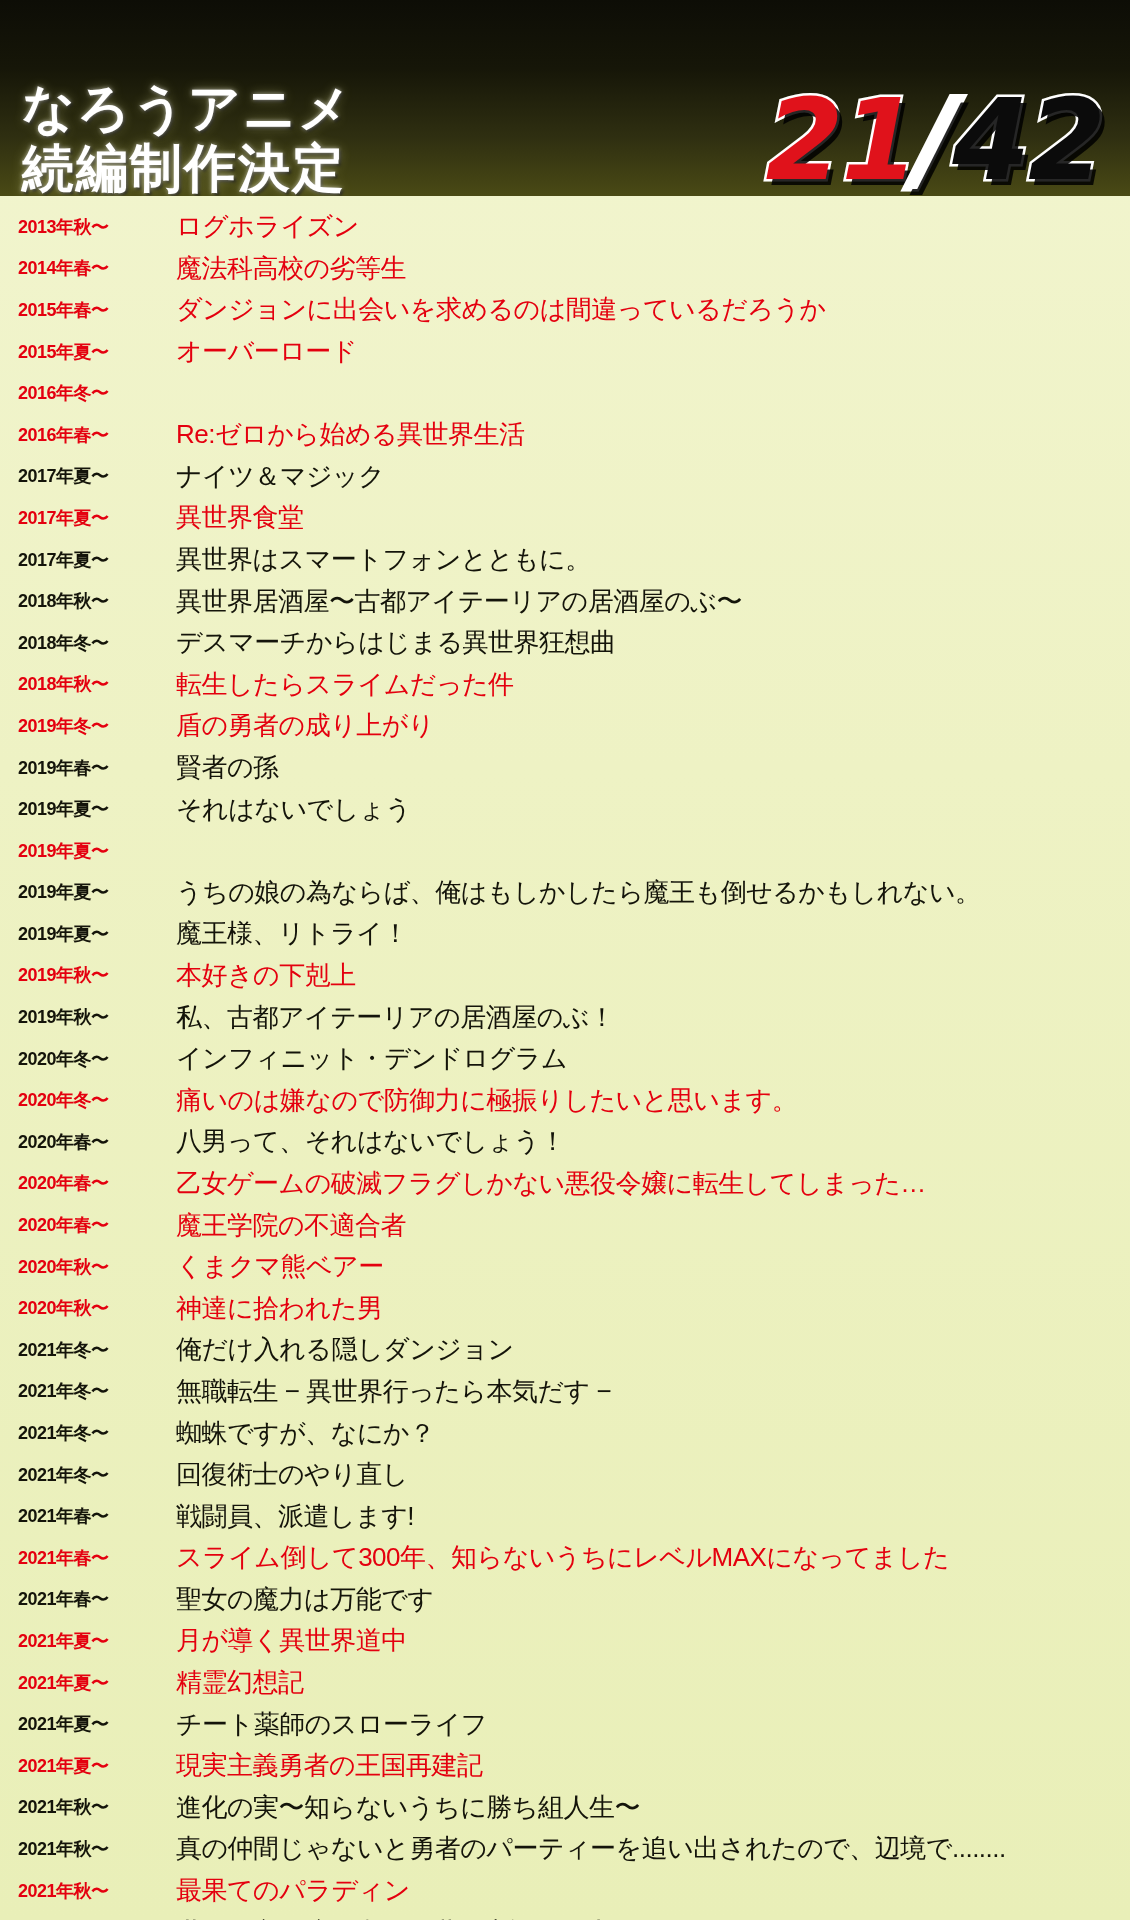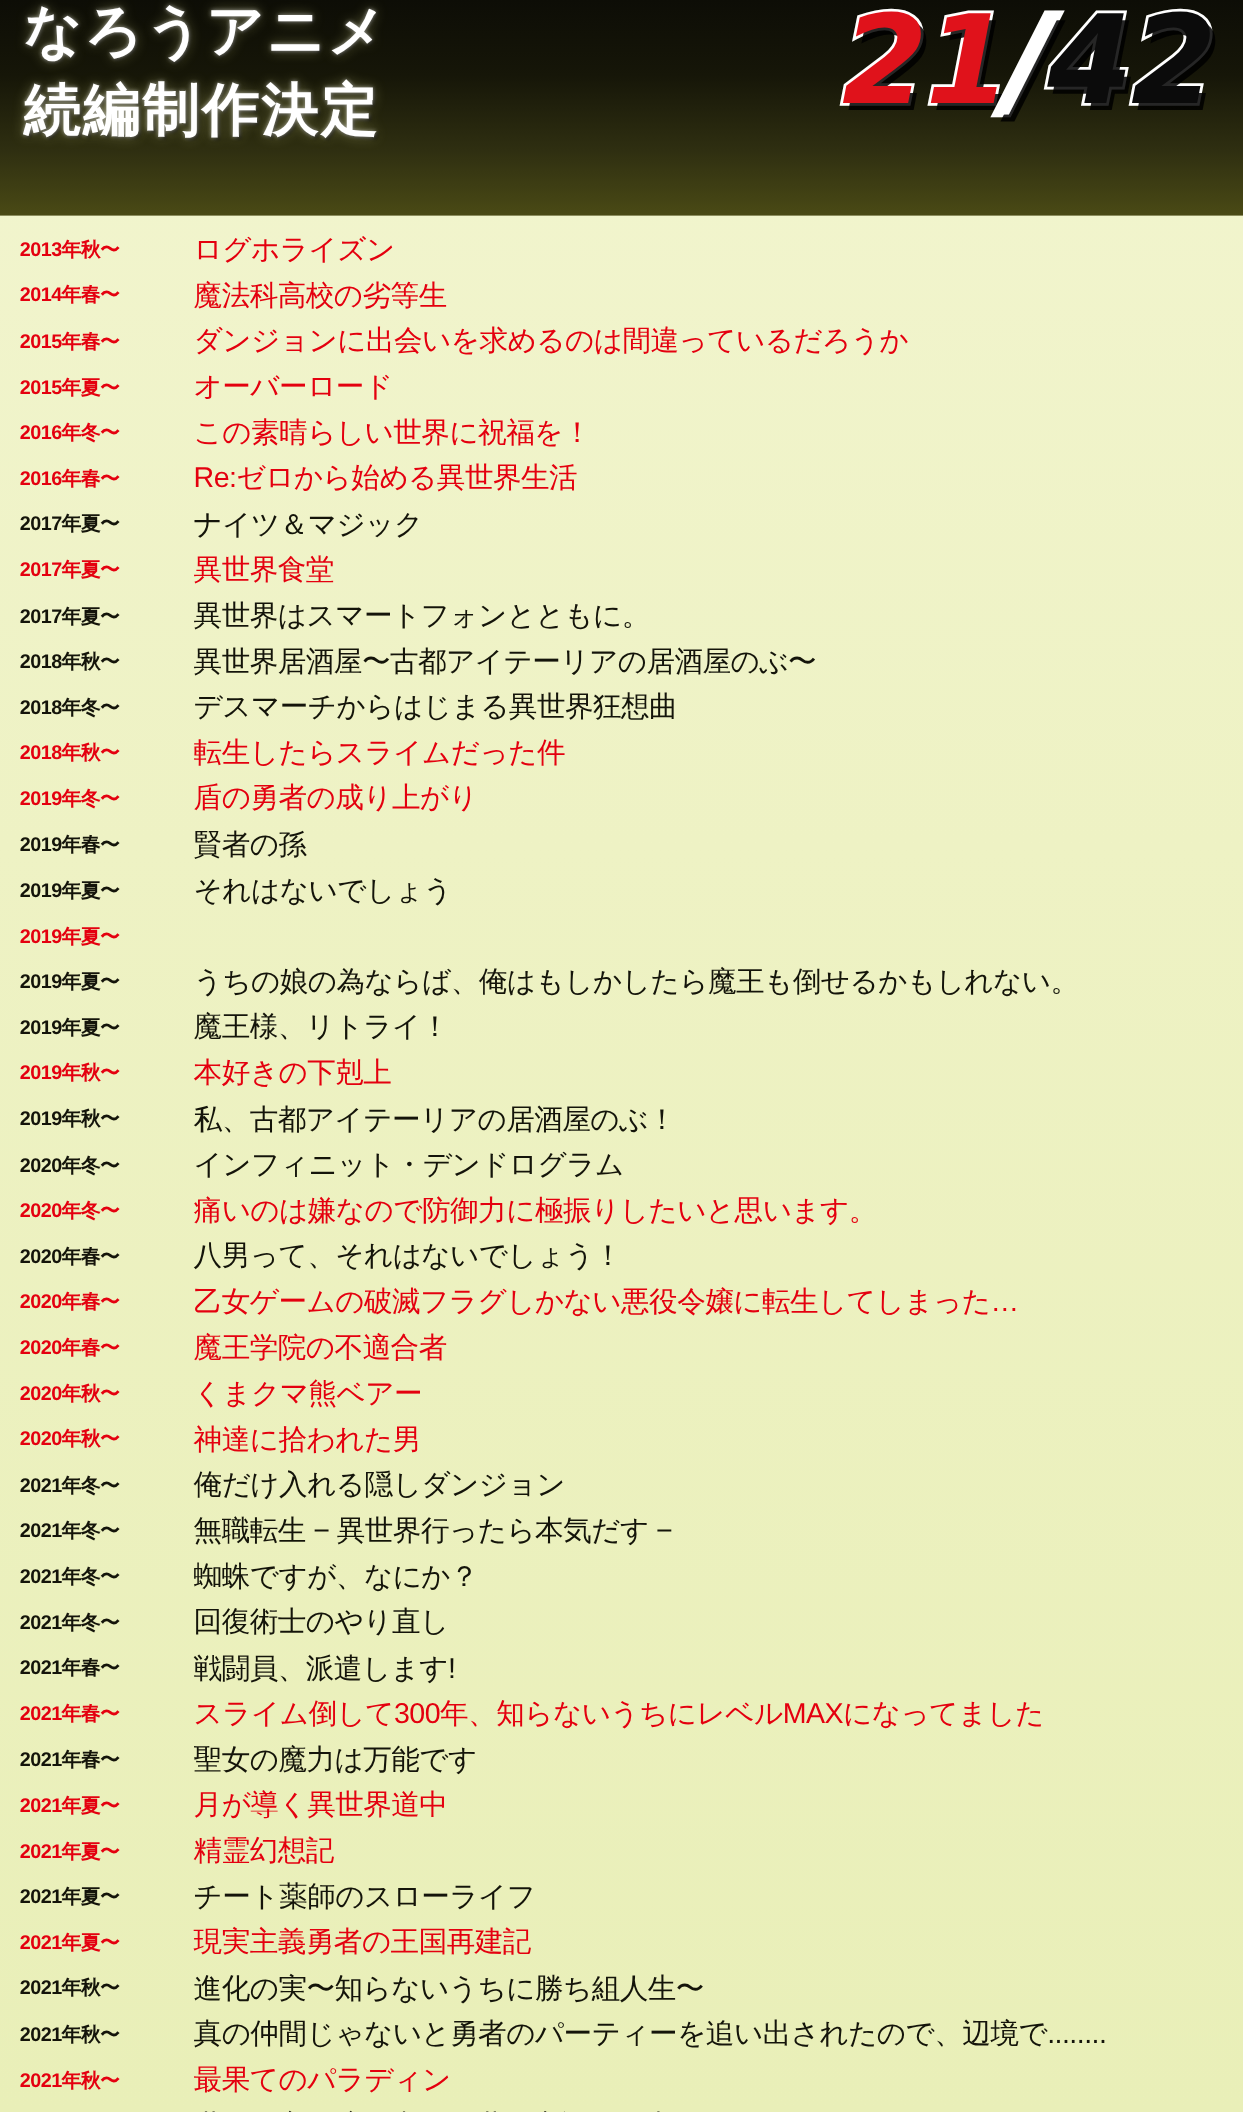--- a/index.html
+++ b/index.html
@@ -22,21 +22,21 @@
     overflow: hidden;
   }
 
   
   .header {
     position: relative;
     width: 100%;
     height: 196px;
     background: linear-gradient(to bottom, #0d0d06 0%, #161608 35%, #2f2f11 70%, #4a4a15 100%);
     display: flex;
-    align-items: flex-start;
+    align-items: flex-end;
     justify-content: space-between;
     padding: 0 16px 0 22px;
     overflow: hidden;
   }
   .header-title {
     display: flex;
     flex-direction: column;
     justify-content: center;
     line-height: 1.08;
     z-index: 2;
@@ -45,21 +45,21 @@
     color: #ffffff;
     font-size: 52px;
     font-weight: bold;
     letter-spacing: 2px;
     text-shadow:
       0 0 4px rgba(255,255,255,0.55),
       0 0 12px rgba(255,255,160,0.35),
       2px 2px 3px rgba(0,0,0,0.9);
     white-space: nowrap;
   }
-  .header-title .line2 { margin-top: 16px; }
+  .header-title .line2 { margin-top: 4px; }
 
   .counter {
     display: flex;
     align-items: baseline;
     z-index: 2;
     padding-right: 10px;
   }
   .counter span {
     font-family: "DejaVu Sans", "Liberation Sans", sans-serif;
     font-size: 112px;
@@ -146,21 +146,20 @@
       <div class="row">
         <div class="year c-red">2015年春〜</div>
         <div class="title c-red">ダンジョンに出会いを求めるのは間違っているだろうか</div>
       </div>
       <div class="row">
         <div class="year c-red">2015年夏〜</div>
         <div class="title c-red">オーバーロード</div>
       </div>
       <div class="row">
         <div class="year c-red">2016年冬〜</div>
-        <div class="title c-red">この素晴らしい世界に祝福を！</div>
       </div>
       <div class="row">
         <div class="year c-red">2016年春〜</div>
         <div class="title c-red">Re:ゼロから始める異世界生活</div>
       </div>
       <div class="row">
         <div class="year c-dark">2017年夏〜</div>
         <div class="title c-dark">ナイツ＆マジック</div>
       </div>
       <div class="row">

